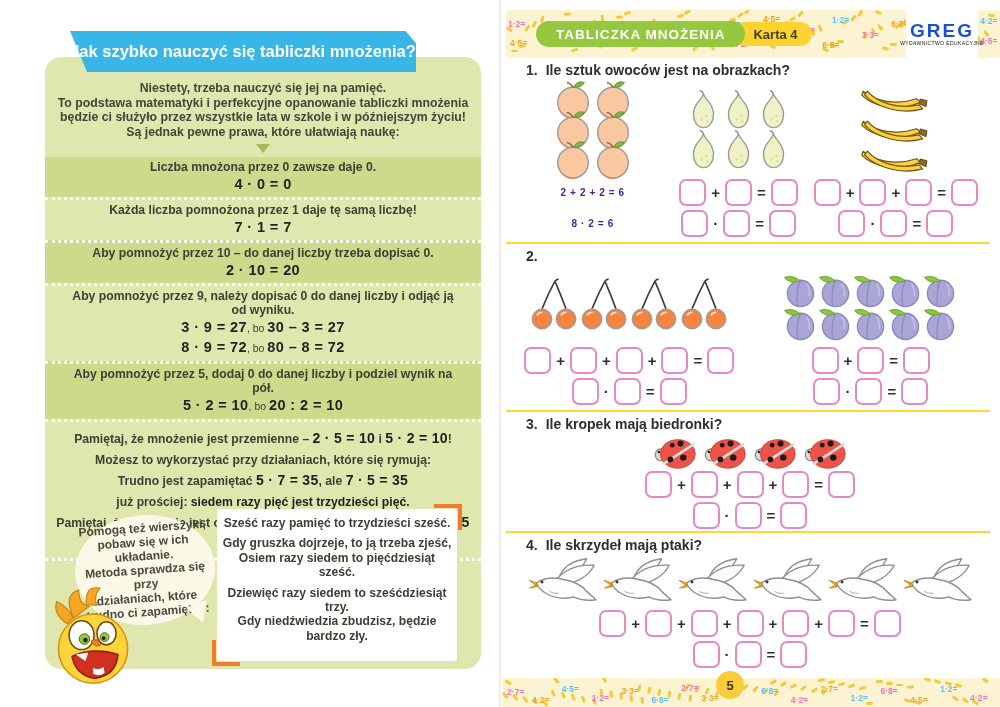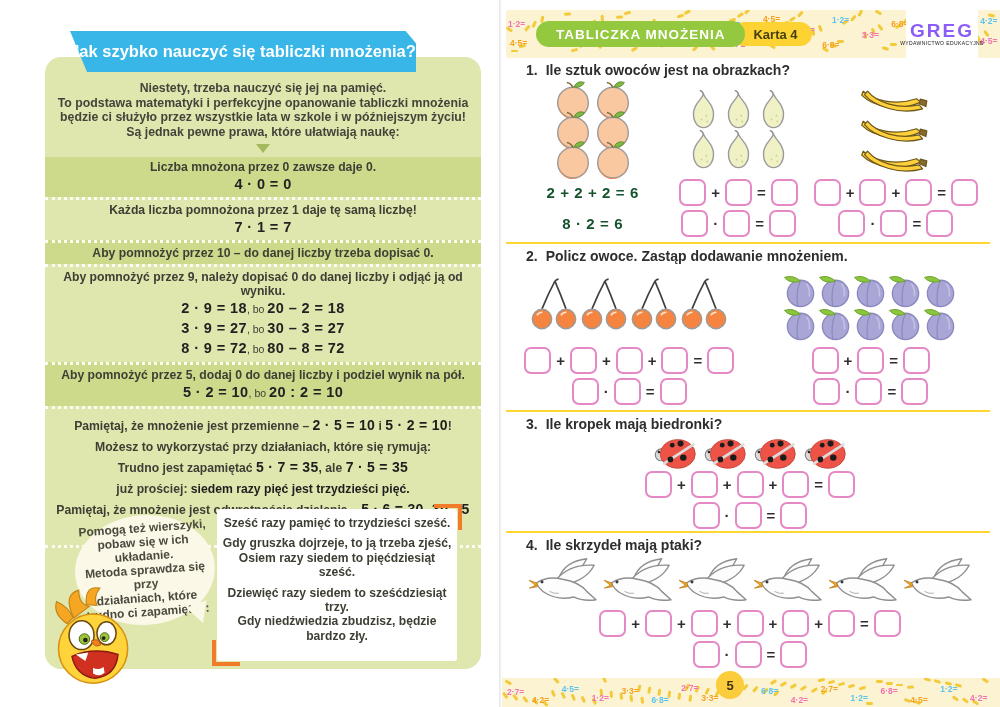--- a/index.html
+++ b/index.html
@@ -10,21 +10,21 @@
   .spine{position:absolute;left:499px;top:0;width:3px;height:707px;background:linear-gradient(90deg,rgba(0,0,0,.10),rgba(0,0,0,0));z-index:9}
 
   
   .panel{position:absolute;left:45px;top:57px;width:436px;height:612px;background:#dfe7ae;border-radius:16px;padding-top:24px}
   .banner{position:absolute;left:25px;top:-26px;width:346px;height:41px;background:#38b6e8;
           clip-path:polygon(0 0,97% 0,100% 30%,100% 100%,17px 100%);display:flex;align-items:center;justify-content:center;z-index:2}
   .banner span{color:#fff;font-weight:bold;font-size:16.5px}
   .intro{ text-align:center}
   .intro div{font-size:12.3px;line-height:14.6px;color:#44443a;font-weight:bold}
   .tri{width:0;height:0;border:7px solid transparent;border-top:9px solid #a4b85c;border-bottom:0;margin:5px auto 4px}
-  .rule{padding:3px 12px 4px;text-align:center}
+  .rule{padding:3px 24px 4px;text-align:center}
   .rule.hl{background:#cdda8c}
   .rule + .rule{border-top:3px dotted #fbfdf3}
   .rule-text{font-size:12.2px;line-height:14px;color:#3e3e34;font-weight:bold}
   .eq-line{line-height:18px;margin-top:1px}
   .eqb{font-size:14.5px;font-weight:bold;color:#222;letter-spacing:.4px}
   .eqs{font-size:10.5px;color:#3e3e34}
   #notes{border-top:3px dotted #fbfdf3;padding:5px 8px 2px;text-align:center}
   .note-line{margin:2px 0;line-height:17px}
   .nn{font-size:12.2px;color:#3e3e34;font-weight:bold}
   .nb{font-size:14px;font-weight:bold;color:#1e1e1e;letter-spacing:.3px}
@@ -47,21 +47,21 @@
   .strip-bottom{left:2px;top:678px;width:498px;height:29px}
   .dash{position:absolute;width:7px;height:2.6px;background:#f1c732;border-radius:1.5px;opacity:.95}
   .expr{position:absolute;font-size:8.5px;font-weight:bold;white-space:nowrap}
   .c0{color:#f273b2}.c1{color:#f5a11f}.c2{color:#5bc4ee}
   .pill-group{position:absolute;left:30px;top:11px;display:flex;align-items:center;z-index:3}
   .pill-green{height:26px;padding:0 20px;background:#94c83e;border-radius:13px;display:flex;align-items:center;z-index:2}
   .pill-green span{color:#fff;font-weight:bold;font-size:13.5px;letter-spacing:1px}
   .pill-yellow{height:24px;margin-left:-12px;padding:0 14px 0 20px;background:#fdd233;border-radius:12px;display:flex;align-items:center;z-index:1}
   .pill-yellow span{font-weight:bold;font-size:13px;color:#46400f}
   .logo-box{position:absolute;right:22px;top:0;width:72px;height:48px;background:#fff;display:flex;flex-direction:column;align-items:center;justify-content:center;z-index:3}
-  .logo-text{font-size:19px;font-weight:bold;letter-spacing:2px;color:#8b5cf6;line-height:18px}
+  .logo-text{font-size:19px;font-weight:bold;letter-spacing:2px;color:#1d4ed8;line-height:18px}
   .logo-sub{font-size:5px;color:#141414;letter-spacing:.4px;white-space:nowrap}
   #exercises{position:absolute;left:0;top:58px;width:500px}
   .exercise{position:relative}
   .ex1{height:184px}.ex2{height:166px}.ex3{height:119px}.ex4{height:139px}
   .divider{height:2px;background:#ffd730;margin:0 10px 0 6px}
   .q-row{padding-left:26px;height:23px;display:flex;align-items:center;gap:8px}
   .q-num,.q-text{font-weight:bold;font-size:14px;color:#2e2e2e}
   .ex-content{position:absolute;left:0;right:0;top:23px;bottom:2px;display:flex;justify-content:space-between;padding:0 22px}
   .ex3 .ex-content,.ex4 .ex-content{justify-content:center}
   .group{display:flex;flex-direction:column;align-items:center}
@@ -75,21 +75,21 @@
   .f-pear svg{width:33px;height:40px;margin:0 1px}
   .f-banana svg{width:76px;height:28px;margin:1px 0}
   .f-cherry svg{width:48px;height:62px;margin:0 1px}
   .f-plum svg{width:39px;height:35px;margin:-1px -2px}
   .f-ladybug svg{width:46px;height:36px;margin:0 2px}
   .f-bird svg{width:73px;height:54px;margin:0 1px}
   .eq-zone{display:flex;flex-direction:column;align-items:center;gap:4px;padding-bottom:3px}
   .eq-row{display:flex;align-items:center;gap:5px;height:27px}
   .abox{width:27px;height:27px;border:2px solid #e589c6;border-radius:7px;background:#fff}
   .op{font-size:15px;font-weight:bold;color:#2e2e2e}
-  .solved{height:27px;display:flex;align-items:center;font-size:15px;font-weight:bold;color:#14532d;letter-spacing:.6px}
+  .solved{height:27px;display:flex;align-items:center;font-size:10px;font-weight:bold;color:#4c1d95;letter-spacing:.6px}
   .page-circle{position:absolute;left:216px;top:671px;width:28px;height:28px;background:#fbcc3c;border-radius:50%;
                display:flex;align-items:center;justify-content:center;z-index:4}
   .page-circle span{font-weight:bold;font-size:13px;color:#3c3414}
 </style>
 </head>
 <body>
 
 <svg width="0" height="0" style="position:absolute" aria-hidden="true">
   <defs>
     <symbol id="sym-peach" viewBox="0 0 48 48">
@@ -168,24 +168,24 @@
           <div class="rule hl">
             <div class="rule-text">Liczba mnożona przez 0 zawsze daje 0.</div>
             <div class="eq-line"><span class="eqb">4 · 0 = 0</span></div>
           </div>
           <div class="rule">
             <div class="rule-text">Każda liczba pomnożona przez 1 daje tę samą liczbę!</div>
             <div class="eq-line"><span class="eqb">7 · 1 = 7</span></div>
           </div>
           <div class="rule hl">
             <div class="rule-text">Aby pomnożyć przez 10 – do danej liczby trzeba dopisać 0.</div>
+            <div class="eq-line"><span class="eqb">2 · 10 = 20</span></div>
           </div>
           <div class="rule">
             <div class="rule-text">Aby pomnożyć przez 9, należy dopisać 0 do danej liczby i odjąć ją od wyniku.</div>
-            <div class="eq-line"><span class="eqb">2 · 9 = 18</span><span class="eqs">, bo </span><span class="eqb">20 – 2 = 18</span></div>
             <div class="eq-line"><span class="eqb">3 · 9 = 27</span><span class="eqs">, bo </span><span class="eqb">30 – 3 = 27</span></div>
             <div class="eq-line"><span class="eqb">8 · 9 = 72</span><span class="eqs">, bo </span><span class="eqb">80 – 8 = 72</span></div>
           </div>
           <div class="rule hl">
             <div class="rule-text">Aby pomnożyć przez 5, dodaj 0 do danej liczby i podziel wynik na pół.</div>
             <div class="eq-line"><span class="eqb">5 · 2 = 10</span><span class="eqs">, bo </span><span class="eqb">20 : 2 = 10</span></div>
           </div>
         </div>
       <div id="notes">
           <div class="note-line"><span class="nn">Pamiętaj, że mnożenie jest przemienne – </span><span class="nb">2 · 5 = 10</span><span class="nn"> i </span><span class="nb">5 · 2 = 10</span><span class="nn">!</span></div>
@@ -499,21 +499,20 @@
                   <span class="abox"></span>
                 </div>
               </div>
             </div>
           </div>
         </section>
         <div class="divider"></div>
         <section class="exercise ex2">
           <div class="q-row">
             <span class="q-num">2.</span>
-            <span class="q-text">Policz owoce. Zastąp dodawanie mnożeniem.</span>
           </div>
           <div class="ex-content">
             <div class="group">
               <div class="fruit-zone">
                 <div class="fruit-row">
                   <span class="fruit f-cherry">
                     <svg>
                       <use href="#sym-cherry"></use>
                     </svg>
                   </span>

